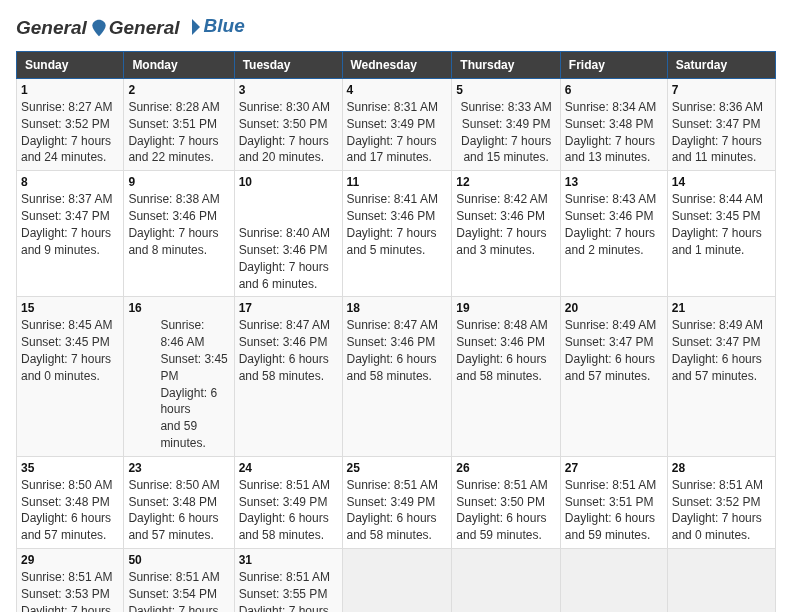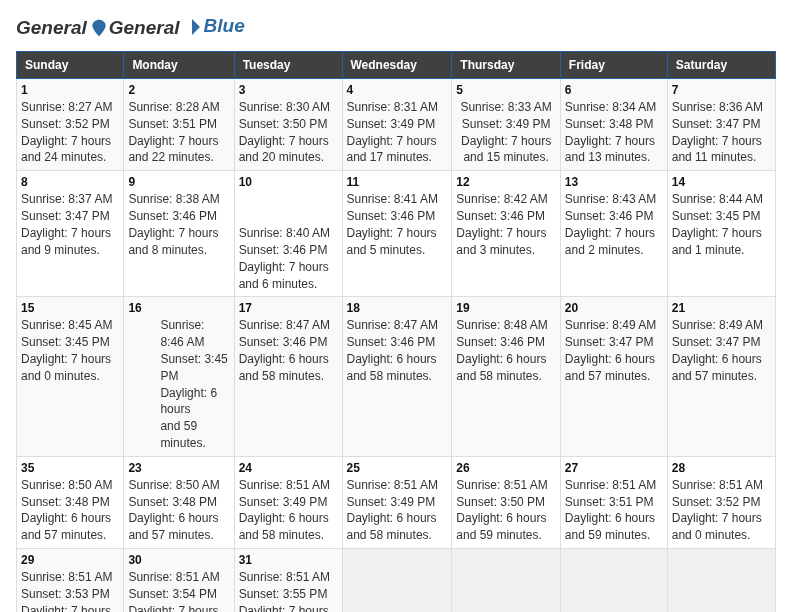--- a/index.html
+++ b/index.html
@@ -332,21 +332,21 @@
       </tr>
       <tr>
         <td>
           <span class="day-num">29</span>
           <div class="day-info" style="white-space: pre-line;">Sunrise: 8:51 AM
 Sunset: 3:53 PM
 Daylight: 7 hours
 and 1 minute.</div>
         </td>
         <td>
-          <span class="day-num">30</span>
+          <span class="day-num">50</span>
           <div class="day-info" style="white-space: pre-line;">Sunrise: 8:51 AM
 Sunset: 3:54 PM
 Daylight: 7 hours
 and 2 minutes.</div>
         </td>
         <td>
           <span class="day-num">31</span>
           <div class="day-info" style="white-space: pre-line;">Sunrise: 8:51 AM
 Sunset: 3:55 PM
 Daylight: 7 hours

